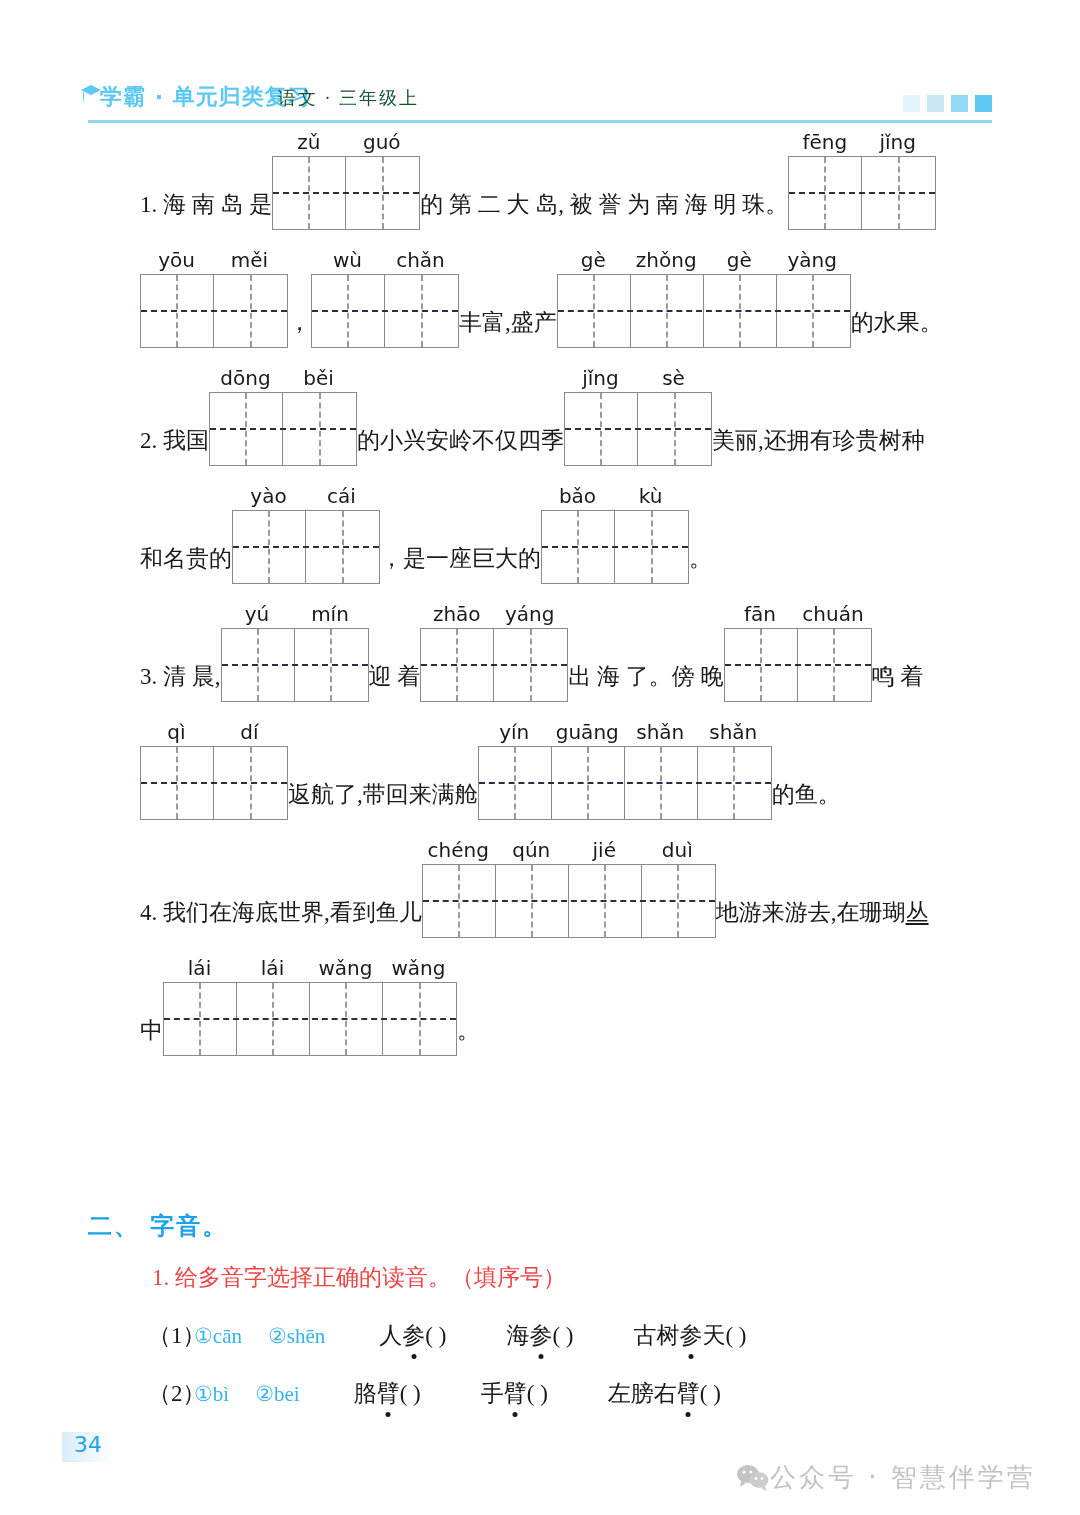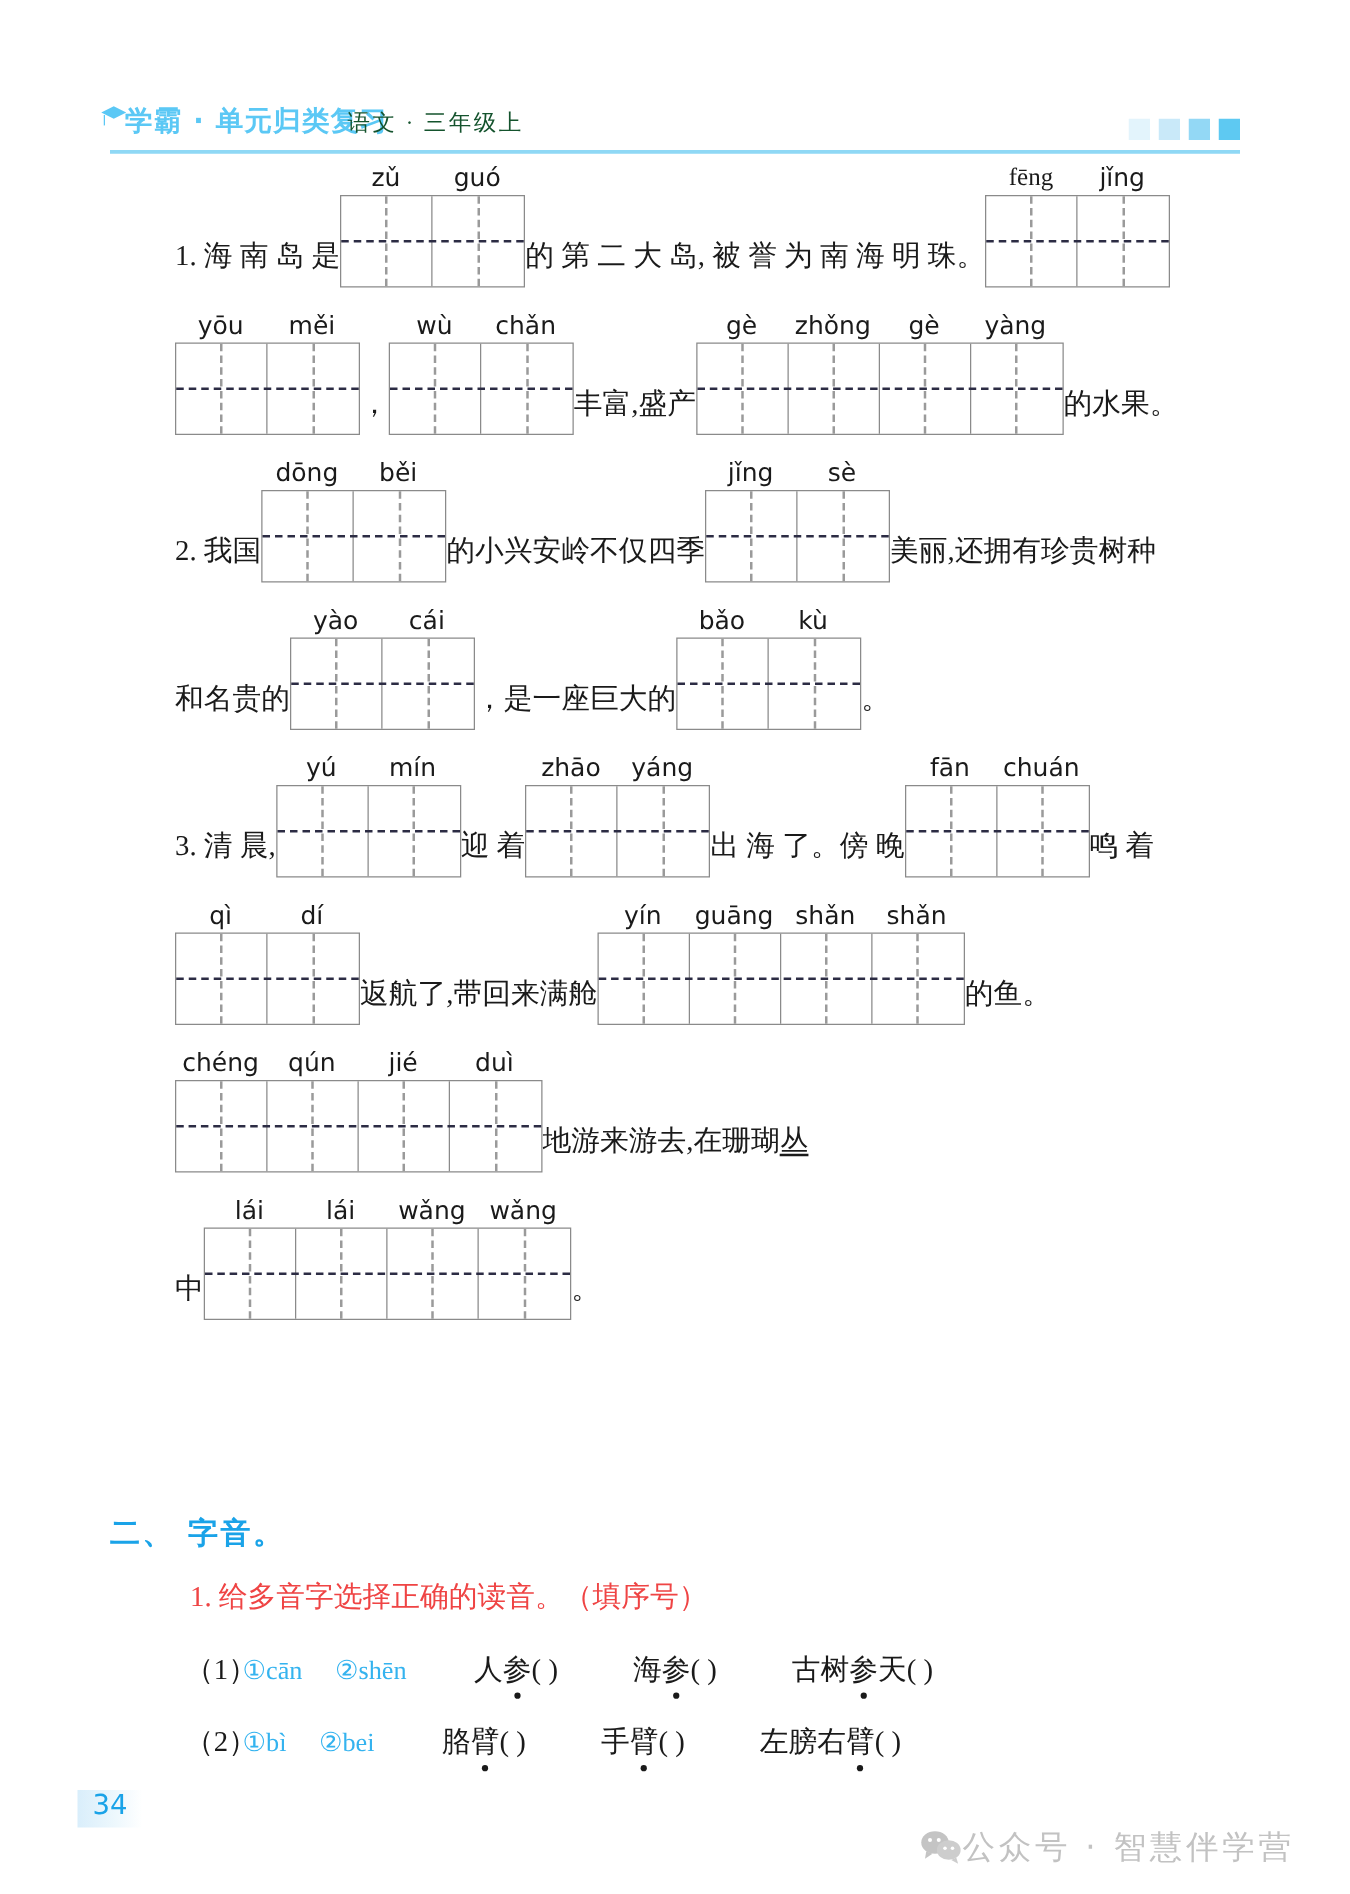--- a/index.html
+++ b/index.html
@@ -237,21 +237,21 @@
           <span style="width: 73px;">guó</span>
         </div>
         <div class="cells">
           <div class="cell"></div>
           <div class="cell"></div>
         </div>
       </div>
       <div class="txt">的 第 二 大 岛, 被 誉 为 南 海 明 珠。</div>
       <div class="gridwrap">
         <div class="pinyin-row">
-          <span style="width: 73px; font-family: Liberation Serif, serif;">fēng</span>
+          <span style="width: 73px;">fēng</span>
           <span style="width: 73px;">jǐng</span>
         </div>
         <div class="cells">
           <div class="cell"></div>
           <div class="cell"></div>
         </div>
       </div>
     </div>
     <div class="qline">
       <div class="gridwrap">
@@ -400,20 +400,21 @@
         <div class="cells">
           <div class="cell"></div>
           <div class="cell"></div>
           <div class="cell"></div>
           <div class="cell"></div>
         </div>
       </div>
       <div class="txt">的鱼。</div>
     </div>
     <div class="qline">
+      <div class="txt">4. 我们在海底世界,看到鱼儿</div>
       <div class="gridwrap">
         <div class="pinyin-row">
           <span style="width: 73px;">chéng</span>
           <span style="width: 73px;">qún</span>
           <span style="width: 73px;">jié</span>
           <span style="width: 73px;">duì</span>
         </div>
         <div class="cells">
           <div class="cell"></div>
           <div class="cell"></div>

